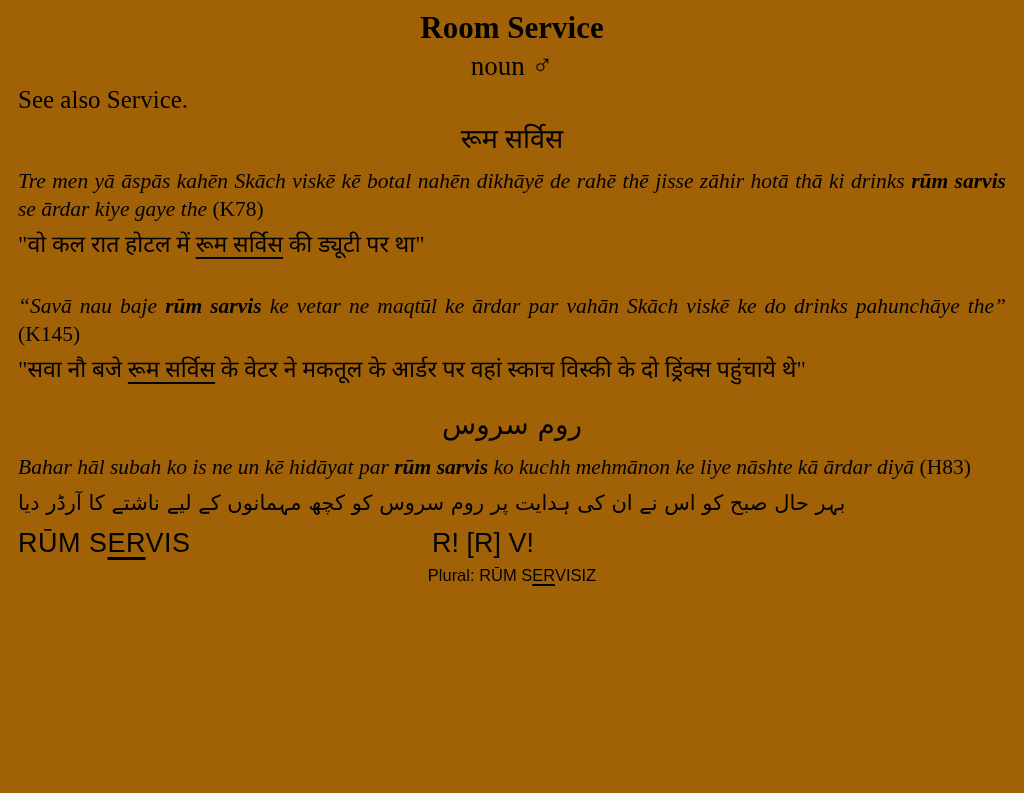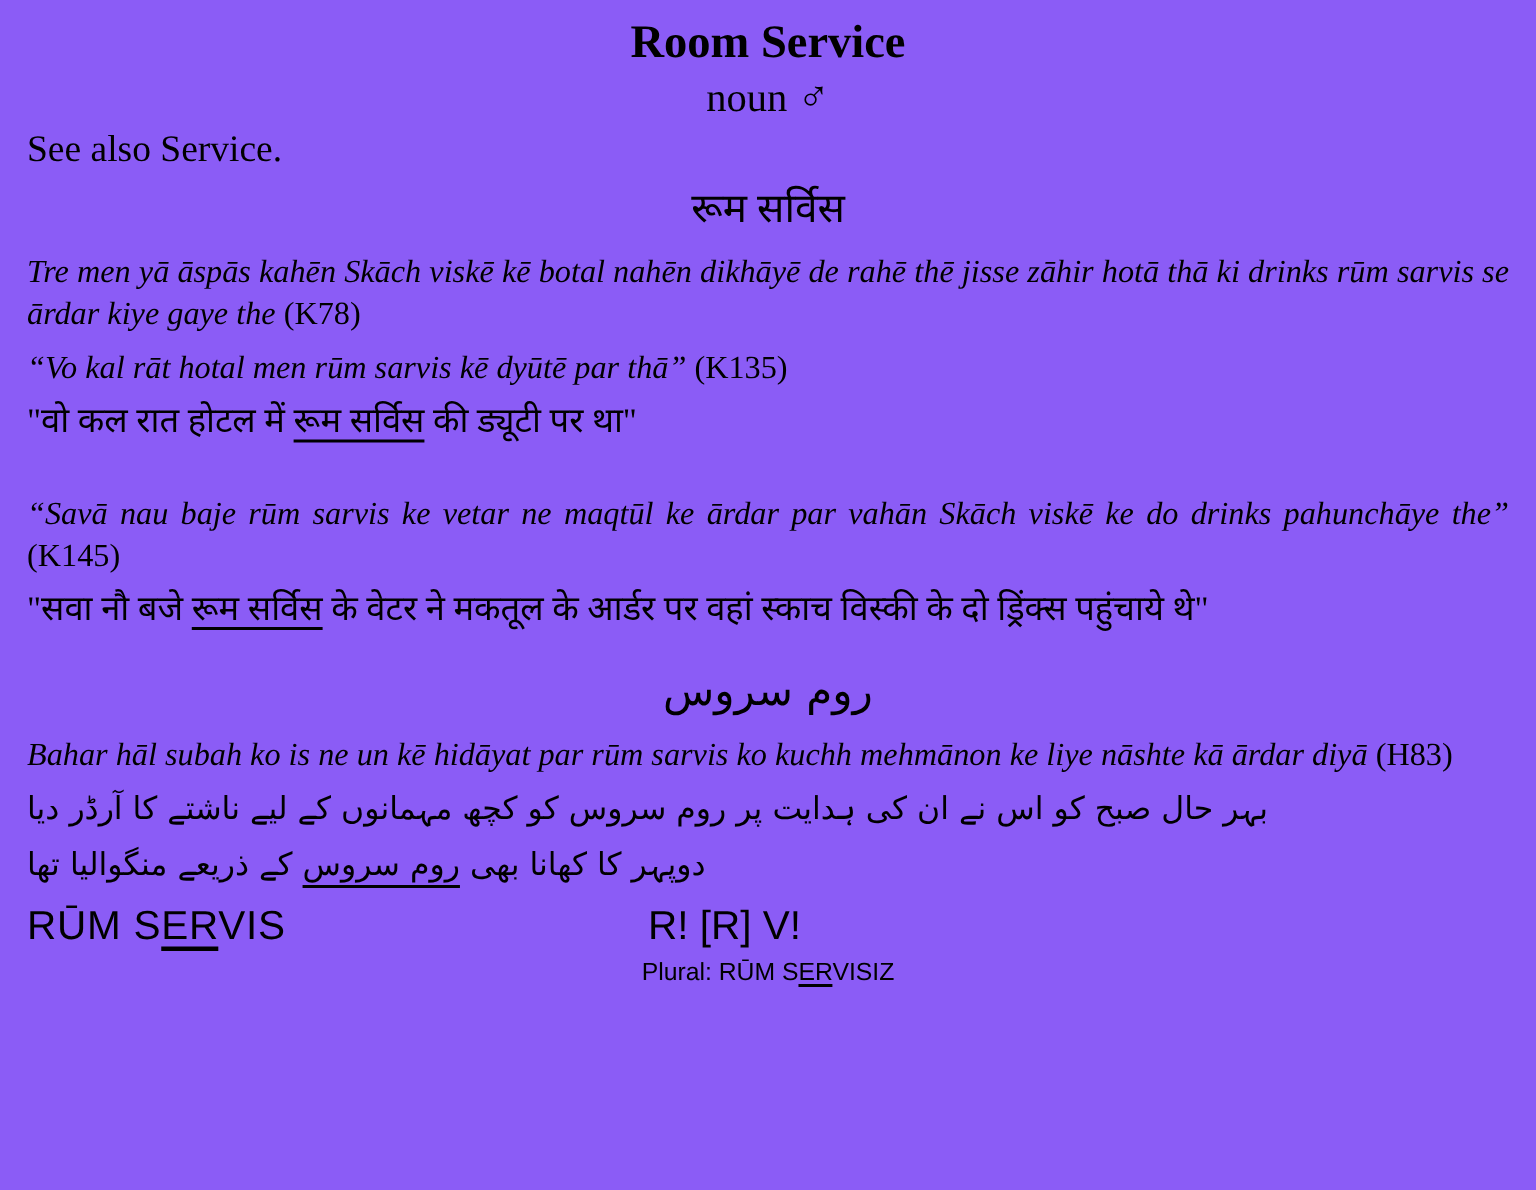--- a/index.html
+++ b/index.html
@@ -1,30 +1,30 @@
 <!DOCTYPE html>
 <html><head>
 <meta charset="utf-8">
 <style>
   html,body{margin:0;padding:0;background:#ffffff;}
   .page{
     width:1024px;height:793px;box-sizing:border-box;
-    padding:10px 18px 0 18px;background:#8b5cf6;color:#000;
+    padding:10px 18px 0 18px;background:#a16207;color:#000;
     font-family:"Liberation Serif", serif;overflow:hidden;position:relative;
   }
   .title{text-align:center;font-weight:bold;font-size:31px;line-height:1.15;}
   .pos-line{text-align:center;font-size:27px;line-height:1.15;margin-top:3px;}
   .mars{font-size:29px;font-weight:normal;}
   .see-also{font-size:25px;line-height:1.1;margin-top:4px;}
   .headword-hi{text-align:center;font-size:27px;line-height:1.2;margin:10px 0 12px 0;
     font-family:"Liberation Serif", serif;}
   .roman{font-size:21.5px;line-height:1.3;margin:0;}
   .just{text-align:justify;}
   .it{font-style:italic;}
-  .b{font-weight:normal;}
+  .b{font-weight:bold;}
   .ref{font-style:normal;}
   .hindi{font-size:23px;line-height:1.62;margin:2px 0 0 0;}
   .ul{text-decoration:underline;text-underline-offset:5px;text-decoration-thickness:1.5px;}
   .gap-s{margin-top:8px;}
   .gap-m{margin-top:30px;}
   .urdu-head{direction:rtl;text-align:center;font-size:28px;line-height:1.2;
     margin:20px 0 12px 0;font-family:"DejaVu Sans","DejaVu Serif",sans-serif;}
   .urdu{direction:rtl;text-align:left;font-size:21px;line-height:1.5;
     margin:6px 10px 6px 0;font-family:"DejaVu Sans","DejaVu Serif",sans-serif;}
   .urdu .ul{text-underline-offset:7px;text-decoration-thickness:2px;}
@@ -45,36 +45,34 @@
 
   <div class="pos-line"><span>noun</span> <span class="mars">♂</span></div>
 
   <div class="see-also"><span>See also Service.</span></div>
 
   <div class="headword-hi">रूम  सर्विस</div>
 
   <p class="roman just"><span class="it">Tre men yā āspās kahēn Skāch viskē kē botal nahēn dikhāyē de rahē thē jisse zāhir hotā thā ki drinks </span><span class="it b">rūm sarvis</span><span class="it"> se ārdar kiye gaye the </span><span class="ref">(K78)</span></p>
 
 
-  <p class="roman gap-s"><span class="it">“Vo kal rāt hotal men </span><span class="it b">rūm sarvis</span><span class="it"> kē dyūtē par thā” </span><span class="ref">(K135)</span></p>
 
   <p class="hindi"><span>"वो कल रात होटल में </span><span class="ul">रूम सर्विस</span><span> की ड्यूटी पर था"</span></p>
 
   <p class="roman just gap-m"><span class="it">“Savā nau baje </span><span class="it b">rūm sarvis</span><span class="it"> ke vetar ne maqtūl ke ārdar par vahān Skāch viskē ke do drinks pahunchāye the” </span><span class="ref">(K145)</span></p>
 
   <p class="hindi"><span>"सवा नौ बजे </span><span class="ul">रूम सर्विस</span><span> के वेटर ने मकतूल के आर्डर पर वहां स्काच विस्की के दो ड्रिंक्स पहुंचाये थे"</span></p>
 
   <div class="urdu-head">روم  سروس</div>
 
   <p class="roman just"><span class="it">Bahar hāl subah ko is ne un kē hidāyat par </span><span class="it b">rūm sarvis</span><span class="it"> ko kuchh mehmānon ke liye nāshte kā ārdar diyā </span><span class="ref">(H83)</span></p>
 
   <p class="urdu"><span>بہر حال صبح کو اس نے ان کی ہدایت پر  روم  سروس  کو کچھ مہمانوں کے لیے ناشتے کا آرڈر دیا</span></p>
 
 
-  <p class="urdu"><span>دوپہر کا کھانا بھی  </span><span class="ul">روم  سروس</span><span>  کے ذریعے منگوالیا تھا</span></p>
 
   <div class="footer">
     <div class="headword-caps"><span>RŪM S</span><span class="caps-ul">ER</span><span>VIS</span></div>
     <div class="pron">R! [R] V!</div>
   </div>
 
   <div class="plural-line"><span>Plural: </span><span>RŪM S</span><span class="plural-ul">ER</span><span>VISIZ</span></div>
 
 </div>
 

